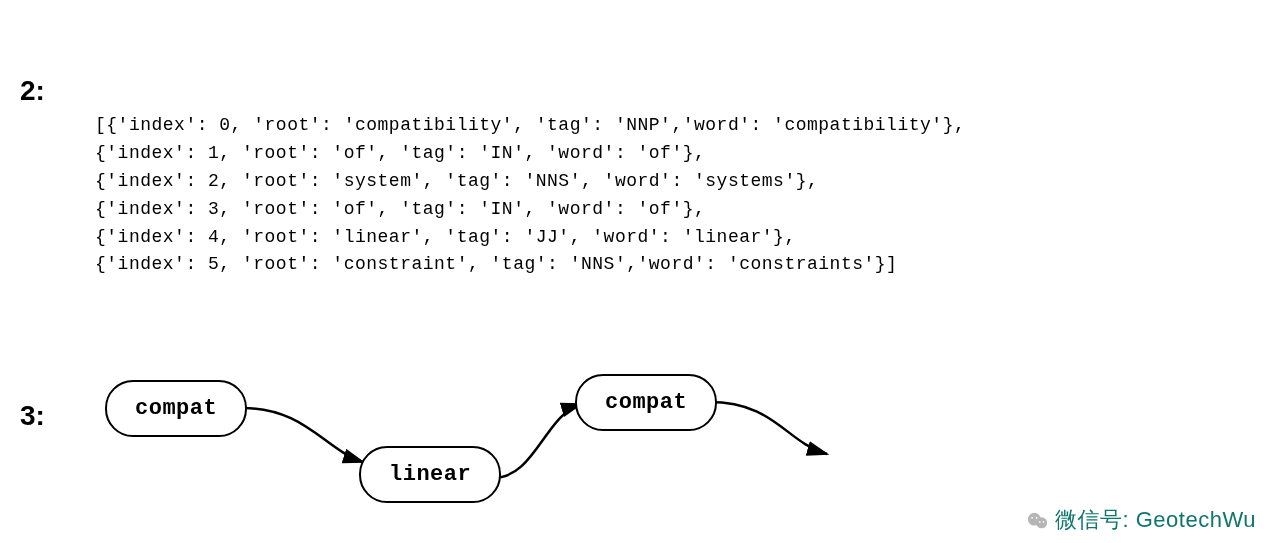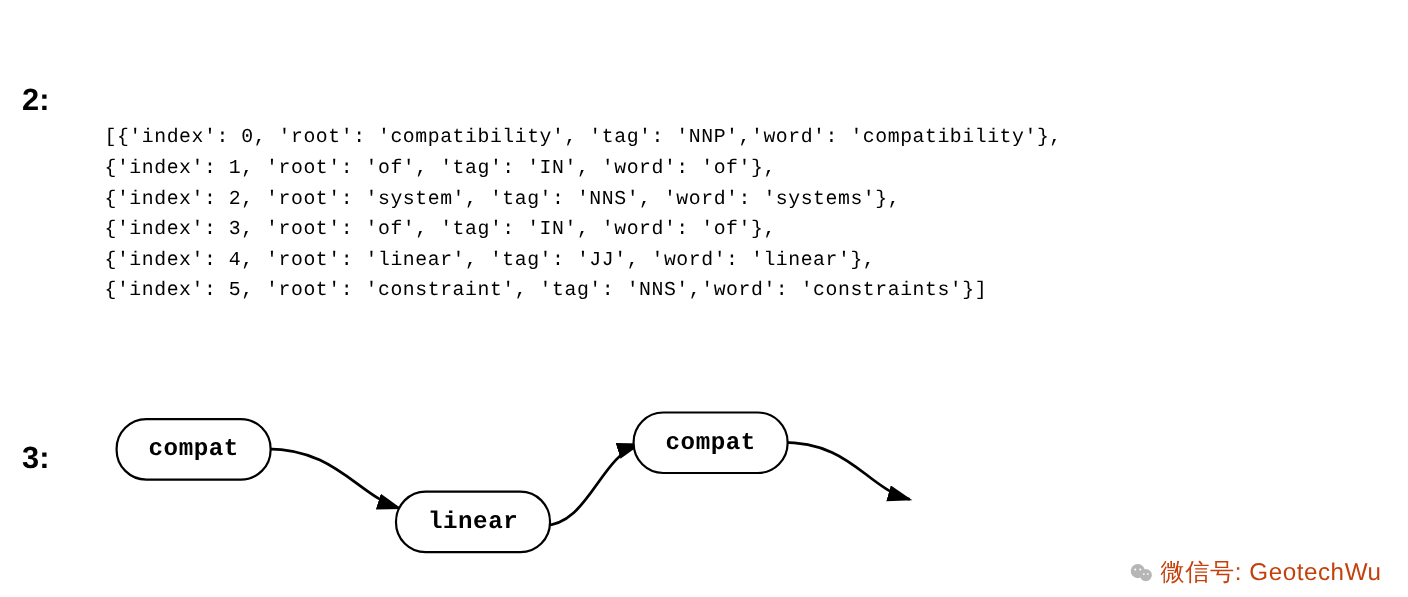--- a/index.html
+++ b/index.html
@@ -61,21 +61,21 @@
       top: 0; left: 0;
       width: 100%; height: 100%;
       pointer-events: none;
     }
     .watermark {
       position: absolute;
       bottom: 8px;
       right: 24px;
       font-family: Arial, sans-serif;
       font-size: 22px;
-      color: #c2410c;
+      color: #0f766e;
       letter-spacing: 0.5px;
     }
     .wm-icon {
       display: inline-block;
       vertical-align: middle;
       margin-right: 6px;
     }
   </style>
 </head>
 <body>

